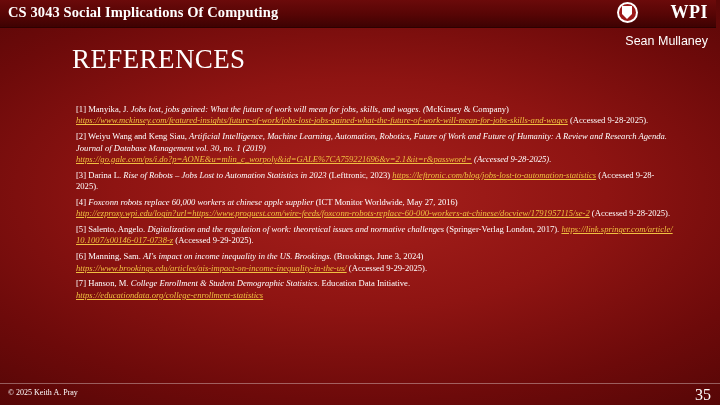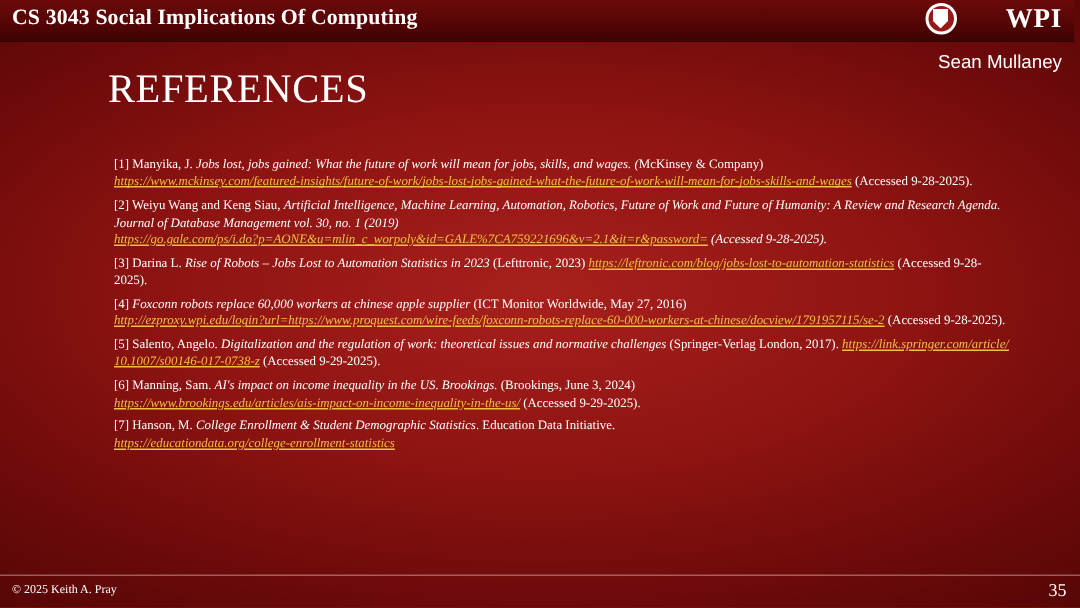--- a/index.html
+++ b/index.html
@@ -137,21 +137,21 @@
     color: #ffffff;
     font-size: 8px;
     font-family: "Liberation Serif", serif;
     text-align: right;
   }
   .footer-right {
     position: absolute;
     right: 9px;
     top: 386px;
     color: #ffffff;
-    font-size: 12px;
+    font-size: 16px;
     font-family: "Liberation Serif", serif;
     margin-left: 31px;
   }
 </style>
 </head>
 <body>
 
 <div class="slide">
 
   <div class="header">

